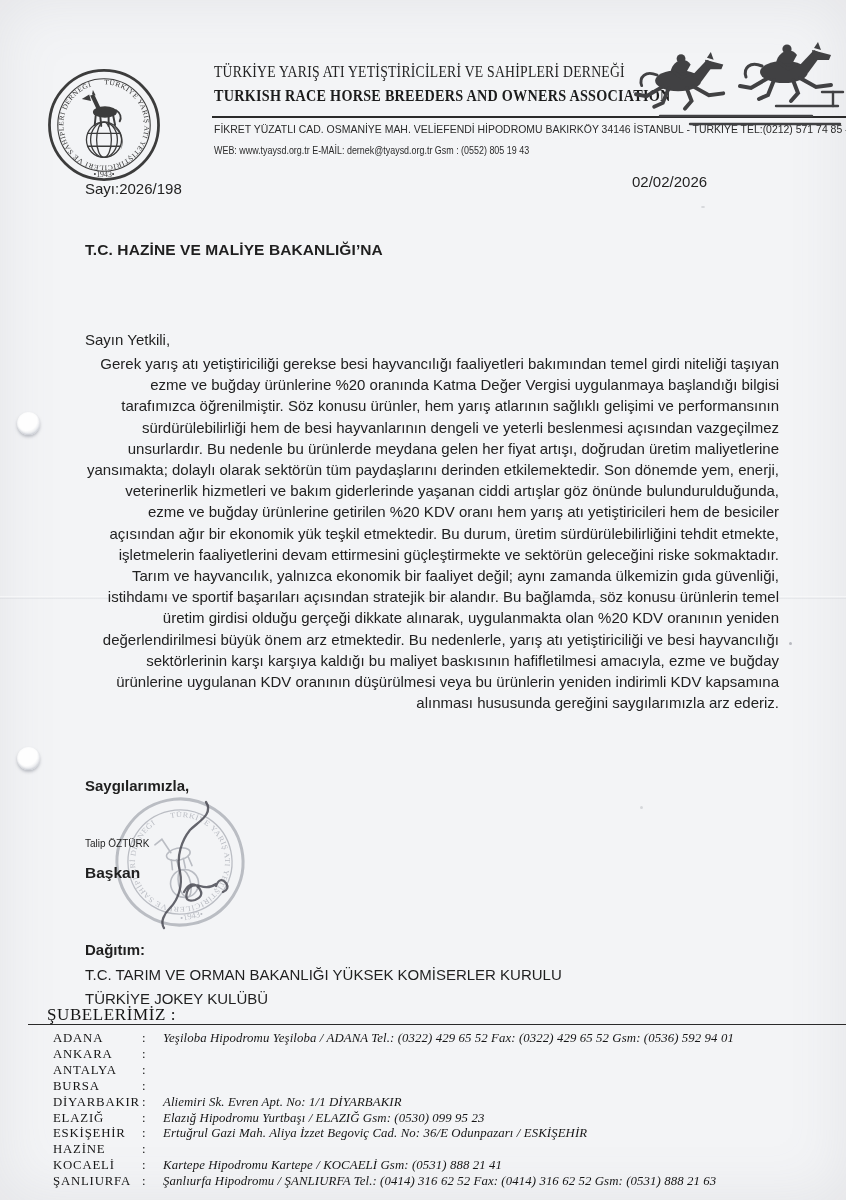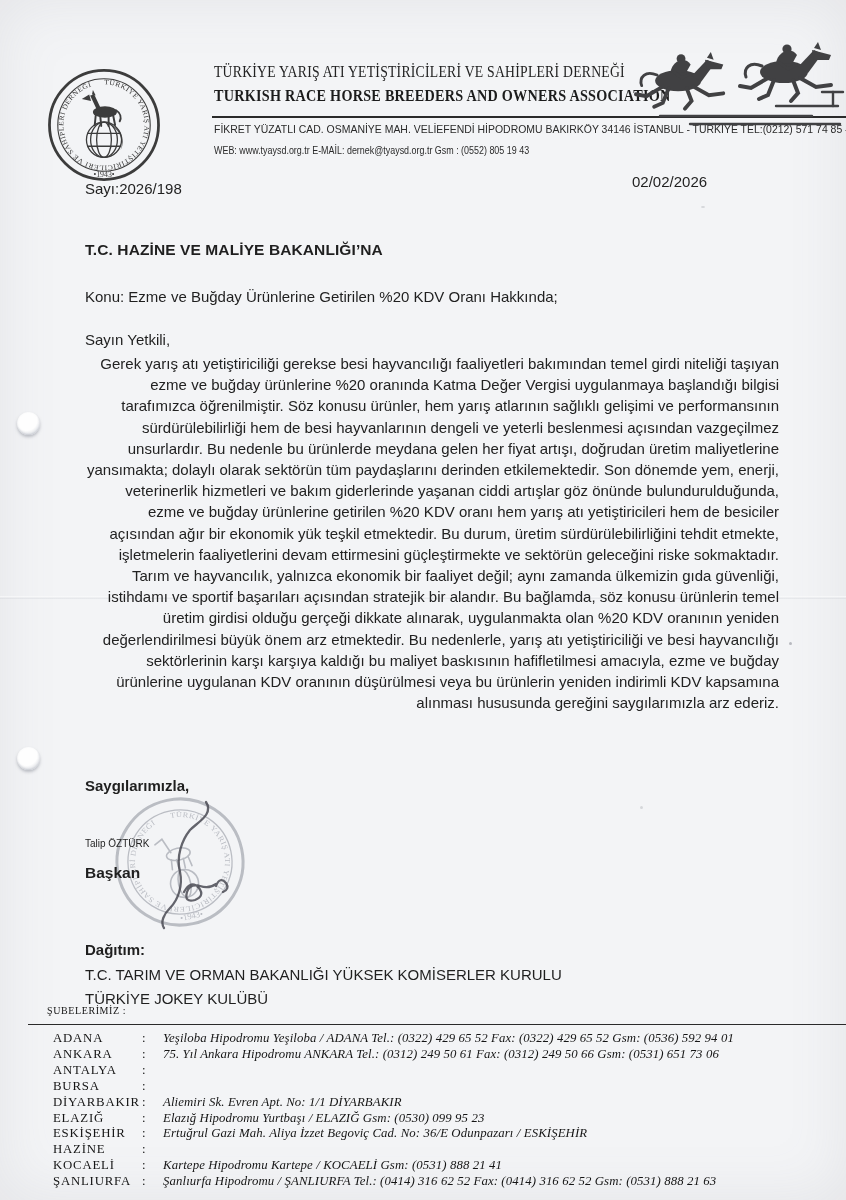--- a/index.html
+++ b/index.html
@@ -36,21 +36,21 @@
   .closing{left:85px;top:777px;font-size:15px;font-weight:700;}
   .signer-name{left:85px;top:838px;font-size:10px;font-weight:400;}
   .signer-title{left:85px;top:864px;font-size:15.5px;font-weight:700;}
 
   .dist-label{left:85px;top:941px;font-size:15px;font-weight:700;}
   .dist-item0{left:85px;top:966px;font-size:15px;}
   .dist-item1{left:85px;top:990px;font-size:15px;}
 
   
   .branches-label{left:47px;top:1005px;font-family:"Liberation Serif","DejaVu Serif",serif;
-    font-size:10px;letter-spacing:.6px;color:#141414;}
+    font-size:17px;letter-spacing:.6px;color:#141414;}
   .foot-rule{left:28px;top:1024px;width:818px;height:0;border-top:1.6px solid #2a2a2a;}
   .branches-table{left:53px;top:1031px;width:790px;font-family:"Liberation Serif","DejaVu Serif",serif;
     font-size:12.8px;color:#151515;}
   .branch-row{display:grid;grid-template-columns:89px 21px 1fr;line-height:15.9px;white-space:nowrap;}
   .b-city{letter-spacing:.8px;}
   .b-colon{text-align:left;}
   .b-detail{letter-spacing:.1px;font-style:italic;}
 
   
   .punch{position:absolute;width:23px;height:23px;border-radius:50%;
@@ -142,21 +142,20 @@
   <div class="punch" style="left:17px;top:747px;"></div>
   <div class="abs fold"></div>
   <div class="speck" style="left:789px;top:642px;width:3px;height:3px;"></div>
   <div class="speck" style="left:701px;top:206px;width:4px;height:2px;opacity:.5;"></div>
   <div class="speck" style="left:640px;top:806px;width:3px;height:3px;opacity:.5;"></div>
 
   <div class="abs ref-no">Sayı:2026/198</div>
   <div class="abs date">02/02/2026</div>
 
   <div class="abs recipient">T.C. HAZİNE VE MALİYE BAKANLIĞI’NA</div>
-  <div class="abs subject">Konu: Ezme ve Buğday Ürünlerine Getirilen %20 KDV Oranı Hakkında;</div>
   <div class="abs salutation">Sayın Yetkili,</div>
   <p class="abs body-text">Gerek yarış atı yetiştiriciliği gerekse besi hayvancılığı faaliyetleri bakımından temel girdi niteliği taşıyan ezme ve buğday ürünlerine %20 oranında Katma Değer Vergisi uygulanmaya başlandığı bilgisi tarafımızca öğrenilmiştir. Söz konusu ürünler, hem yarış atlarının sağlıklı gelişimi ve performansının sürdürülebilirliği hem de besi hayvanlarının dengeli ve yeterli beslenmesi açısından vazgeçilmez unsurlardır. Bu nedenle bu ürünlerde meydana gelen her fiyat artışı, doğrudan üretim maliyetlerine yansımakta; dolaylı olarak sektörün tüm paydaşlarını derinden etkilemektedir. Son dönemde yem, enerji, veterinerlik hizmetleri ve bakım giderlerinde yaşanan ciddi artışlar göz önünde bulundurulduğunda, ezme ve buğday ürünlerine getirilen %20 KDV oranı hem yarış atı yetiştiricileri hem de besiciler açısından ağır bir ekonomik yük teşkil etmektedir. Bu durum, üretim sürdürülebilirliğini tehdit etmekte, işletmelerin faaliyetlerini devam ettirmesini güçleştirmekte ve sektörün geleceğini riske sokmaktadır. Tarım ve hayvancılık, yalnızca ekonomik bir faaliyet değil; aynı zamanda ülkemizin gıda güvenliği, istihdamı ve sportif başarıları açısından stratejik bir alandır. Bu bağlamda, söz konusu ürünlerin temel üretim girdisi olduğu gerçeği dikkate alınarak, uygulanmakta olan %20 KDV oranının yeniden değerlendirilmesi büyük önem arz etmektedir. Bu nedenlerle, yarış atı yetiştiriciliği ve besi hayvancılığı sektörlerinin karşı karşıya kaldığı bu maliyet baskısının hafifletilmesi amacıyla, ezme ve buğday ürünlerine uygulanan KDV oranının düşürülmesi veya bu ürünlerin yeniden indirimli KDV kapsamına alınması hususunda gereğini saygılarımızla arz ederiz.</p>
   <div class="abs closing">Saygılarımızla,</div>
 
   <svg class="abs stamp-wrap" viewBox="-70 -70 140 140">
     <circle cx="0" cy="0" r="63" fill="none" stroke="#878b96" stroke-width="3"></circle>
     <circle cx="0" cy="0" r="52" fill="none" stroke="#878b96" stroke-width="1.3"></circle>
     <defs>
         <path id="stampArc" d="M 0,-45 a 45,45 0 1,1 -0.02,0"></path>
       </defs>
@@ -192,21 +191,20 @@
   <div class="abs foot-rule"></div>
   <div class="abs branches-table">
       <div class="branch-row">
         <span class="b-city">ADANA</span>
         <span class="b-colon">:</span>
         <span class="b-detail">Yeşiloba Hipodromu Yeşiloba / ADANA Tel.: (0322) 429 65 52 Fax: (0322) 429 65 52 Gsm: (0536) 592 94 01</span>
       </div>
       <div class="branch-row">
         <span class="b-city">ANKARA</span>
         <span class="b-colon">:</span>
-        <span class="b-detail">75. Yıl Ankara Hipodromu ANKARA Tel.: (0312) 249 50 61 Fax: (0312) 249 50 66 Gsm: (0531) 651 73 06</span>
       </div>
       <div class="branch-row">
         <span class="b-city">ANTALYA</span>
         <span class="b-colon">:</span>
       </div>
       <div class="branch-row">
         <span class="b-city">BURSA</span>
         <span class="b-colon">:</span>
       </div>
       <div class="branch-row">

